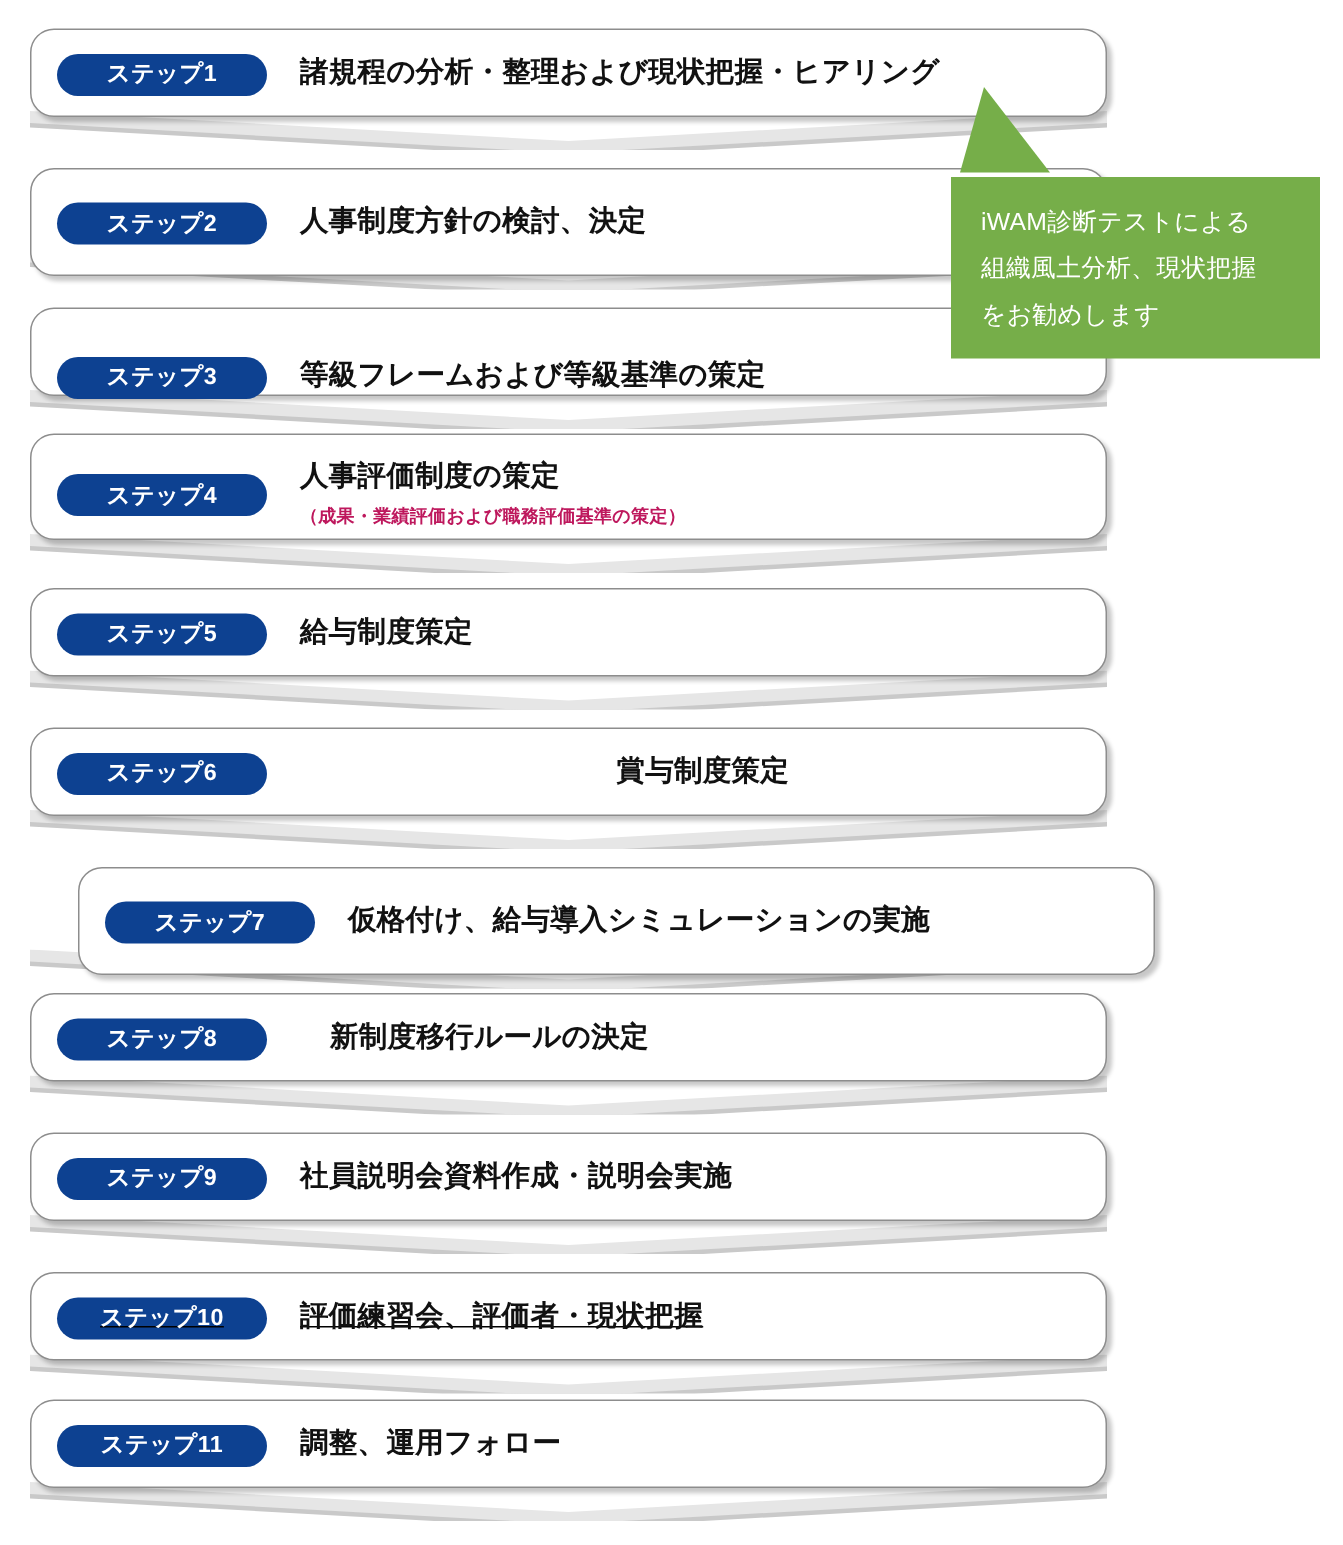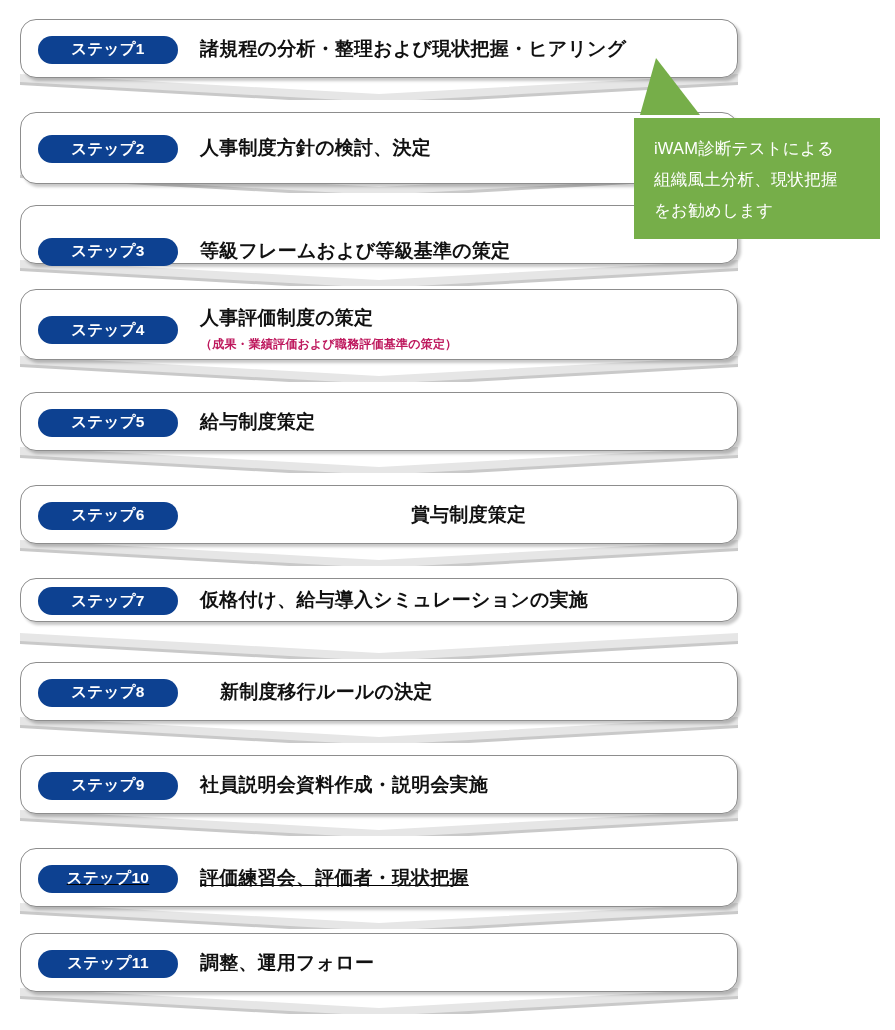--- a/index.html
+++ b/index.html
@@ -234,21 +234,21 @@
           </div>
         </div>
         <div class="step-tail" style="top: 55px;">
           <svg width="718" height="26" viewBox="0 0 718 26" xmlns="http://www.w3.org/2000/svg">
             <polygon points="0,2 359,22 718,2 718,11 359,31 0,11" fill="#c9c9c9"></polygon>
             <polygon points="0,0 359,20 718,0 718,8 359,28 0,8" fill="#e6e6e6"></polygon>
           </svg>
         </div>
       </div>
       <div class="step-row" style="top: 578px;">
-        <div class="step-card" style="height: 44px;">
+        <div class="step-card" style="height: 72px; margin-left: 32px;">
           <div class="step-inner" style="align-items: center;">
             <div class="step-badge">ステップ7</div>
             <div class="step-texts">
               <div class="step-title">仮格付け、給与導入シミュレーションの実施</div>
             </div>
           </div>
         </div>
         <div class="step-tail" style="top: 55px;">
           <svg width="718" height="26" viewBox="0 0 718 26" xmlns="http://www.w3.org/2000/svg">
             <polygon points="0,2 359,22 718,2 718,11 359,31 0,11" fill="#c9c9c9"></polygon>

